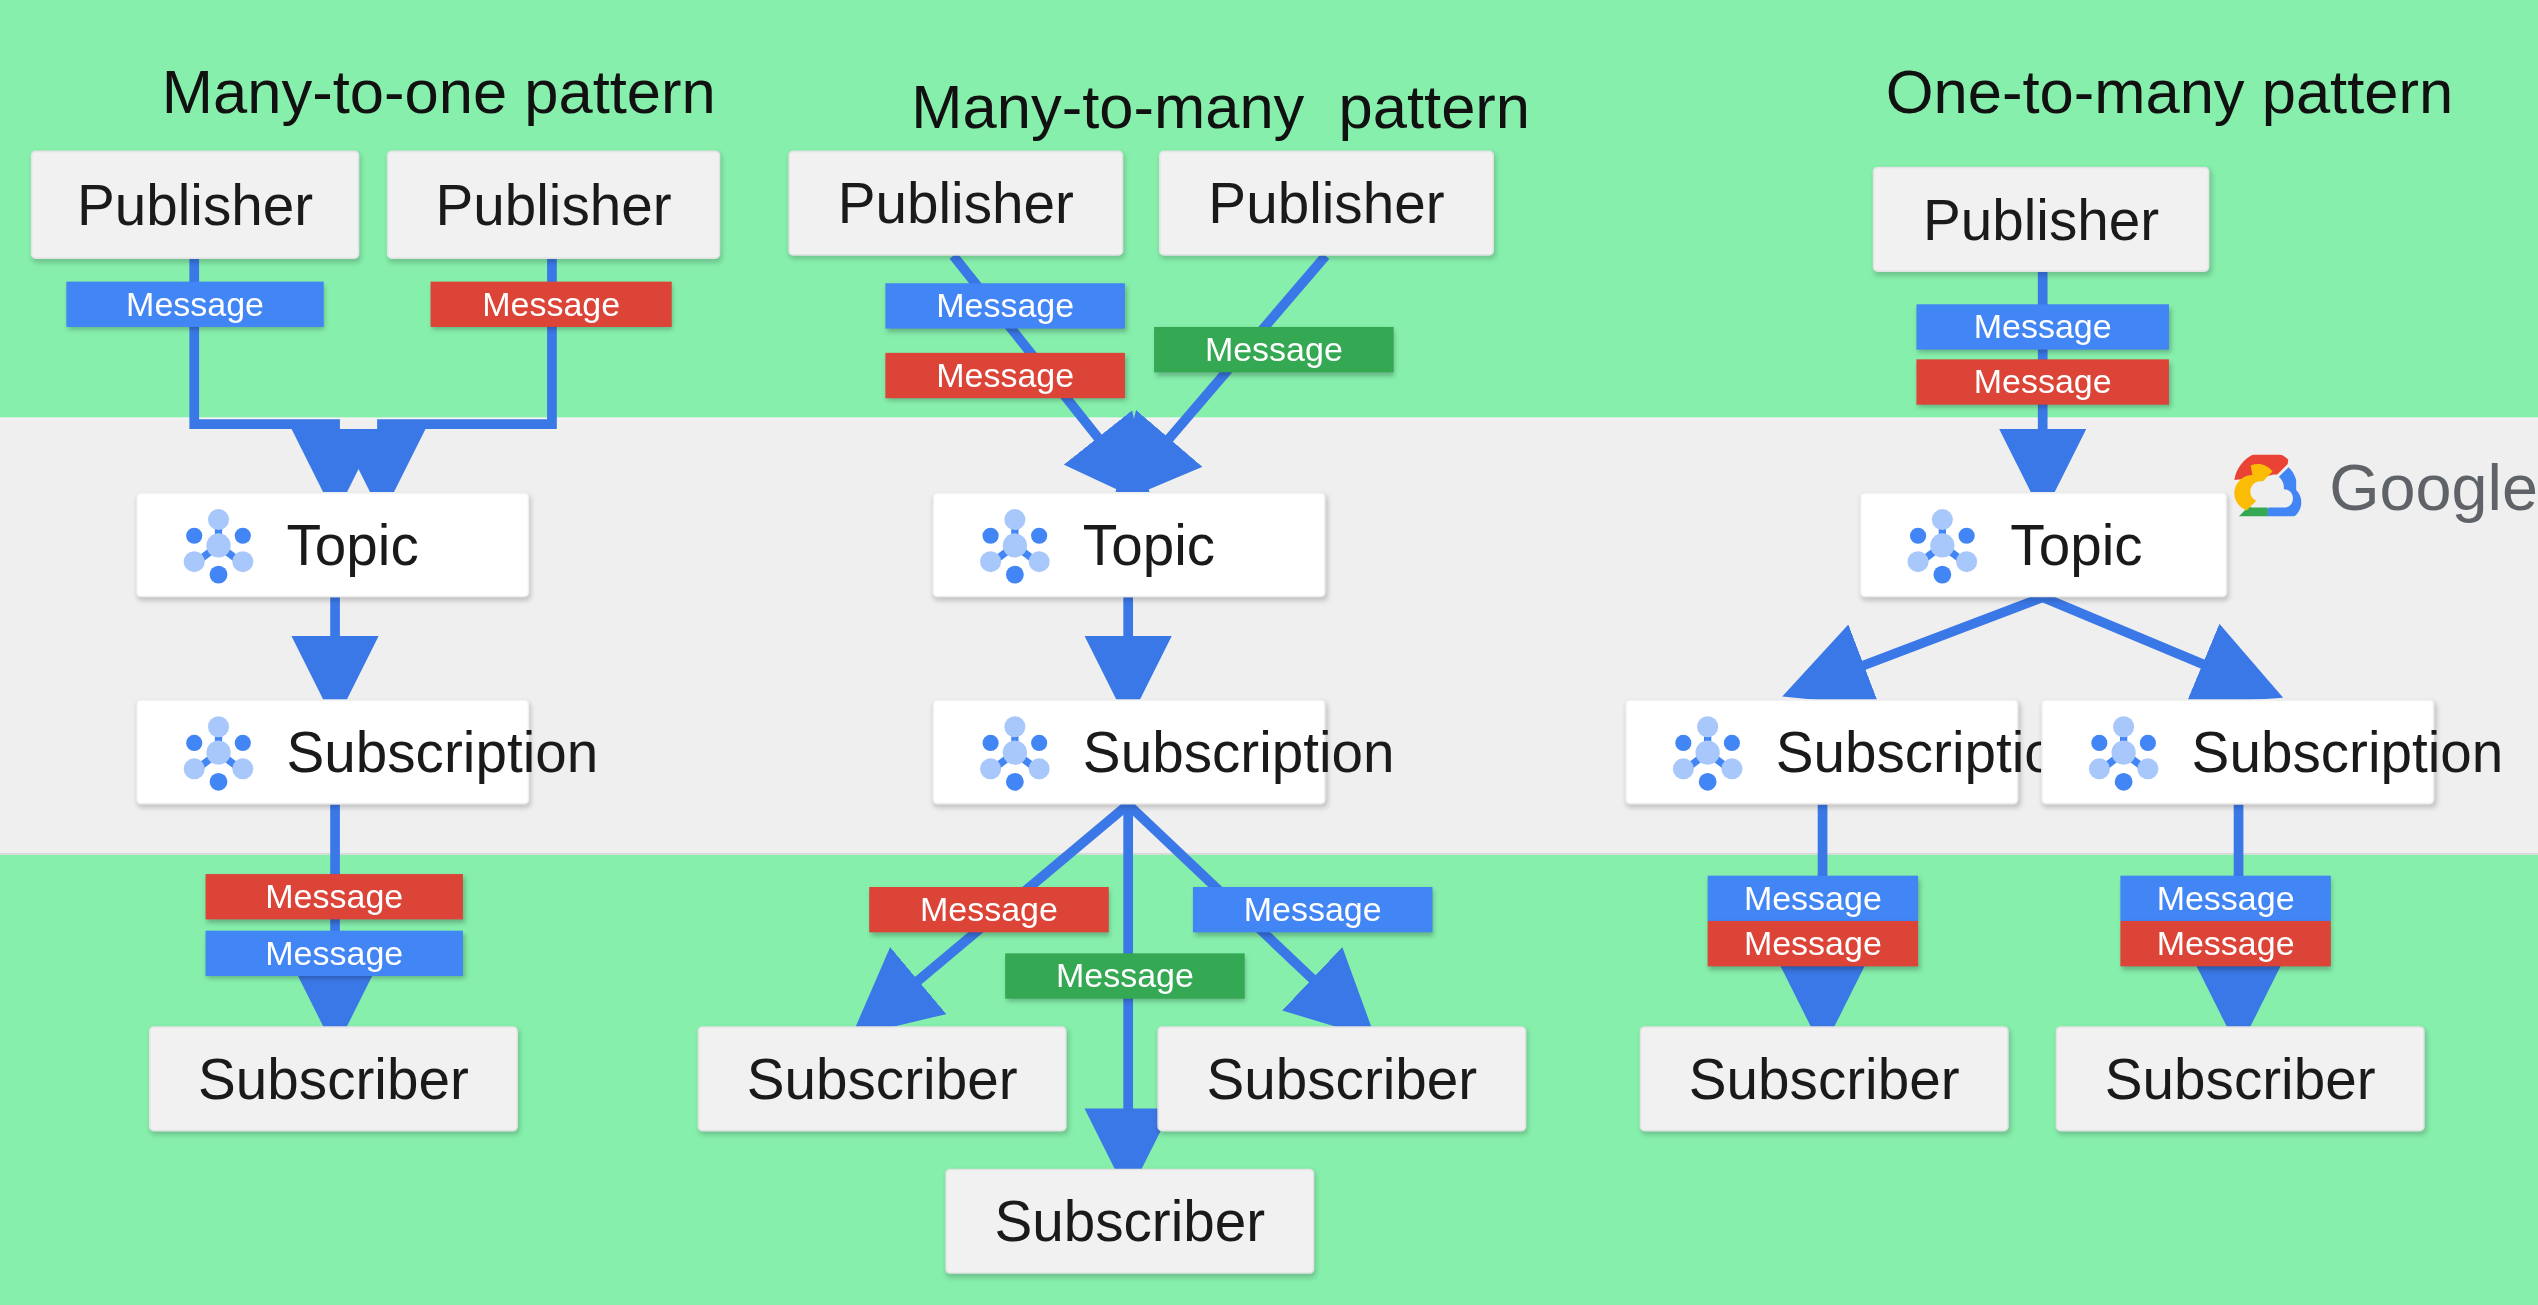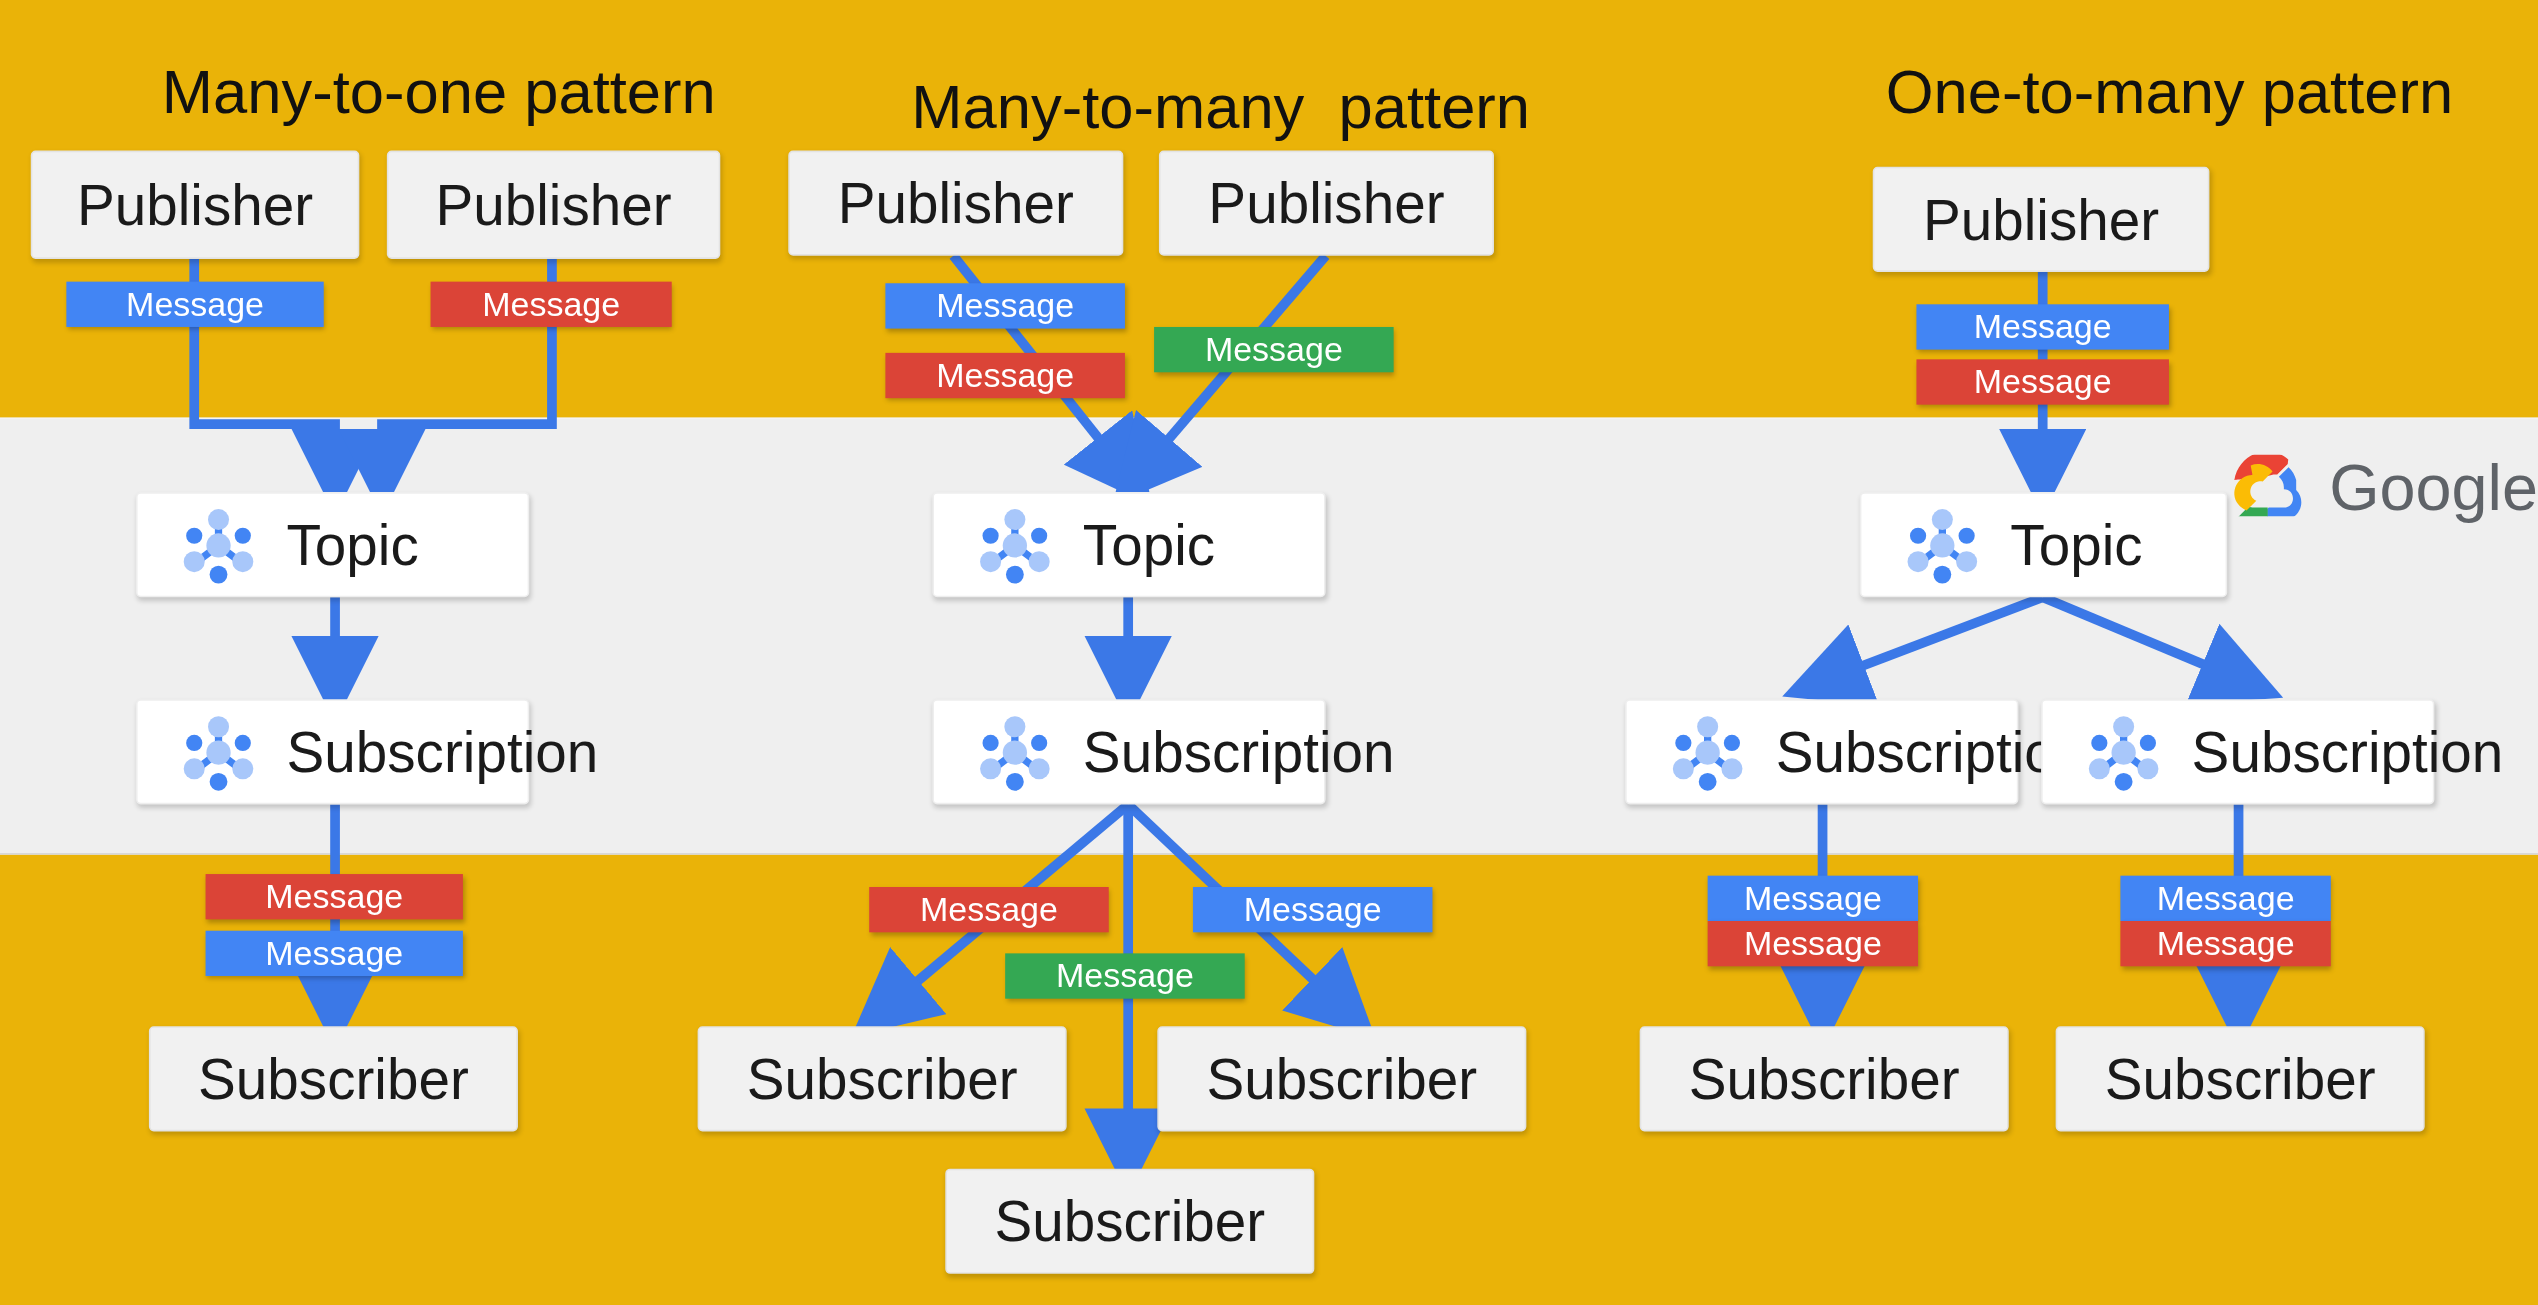--- a/index.html
+++ b/index.html
@@ -1,17 +1,17 @@
 <!DOCTYPE html>
 <html><head>
 <meta charset="utf-8">
 <style>
   html,body{margin:0;padding:0;background:#fff;}
   body{font-family:"Liberation Sans", sans-serif;}
-  #stage{position:relative;width:2538px;height:1305px;background:#eab308;overflow:hidden;}
+  #stage{position:relative;width:2538px;height:1305px;background:#86efac;overflow:hidden;}
 
   
   .cloud-band{position:absolute;left:0;top:418px;width:2538px;height:434px;
     background:#efefef;border-bottom:1px solid #d8d8d8;border-top:1px solid #f4f4f4;}
 
   
   .node{position:absolute;box-sizing:border-box;display:flex;align-items:center;
     justify-content:center;border-radius:3px;}
   .node.gray{background:#f1f1f1;border:1px solid #e3e3e3;
     box-shadow:1px 2px 3px rgba(0,0,0,0.18);}

